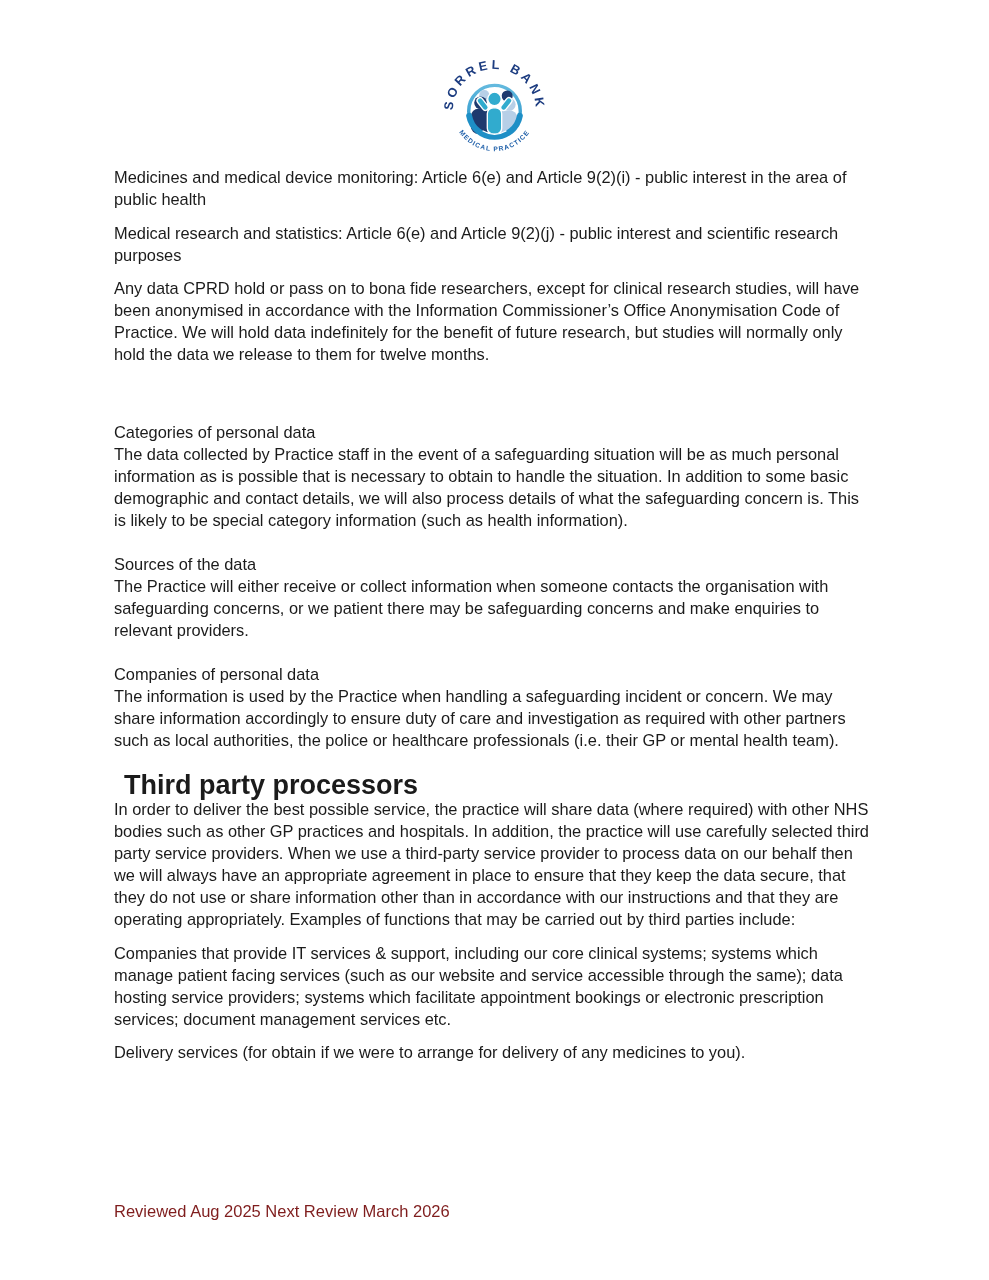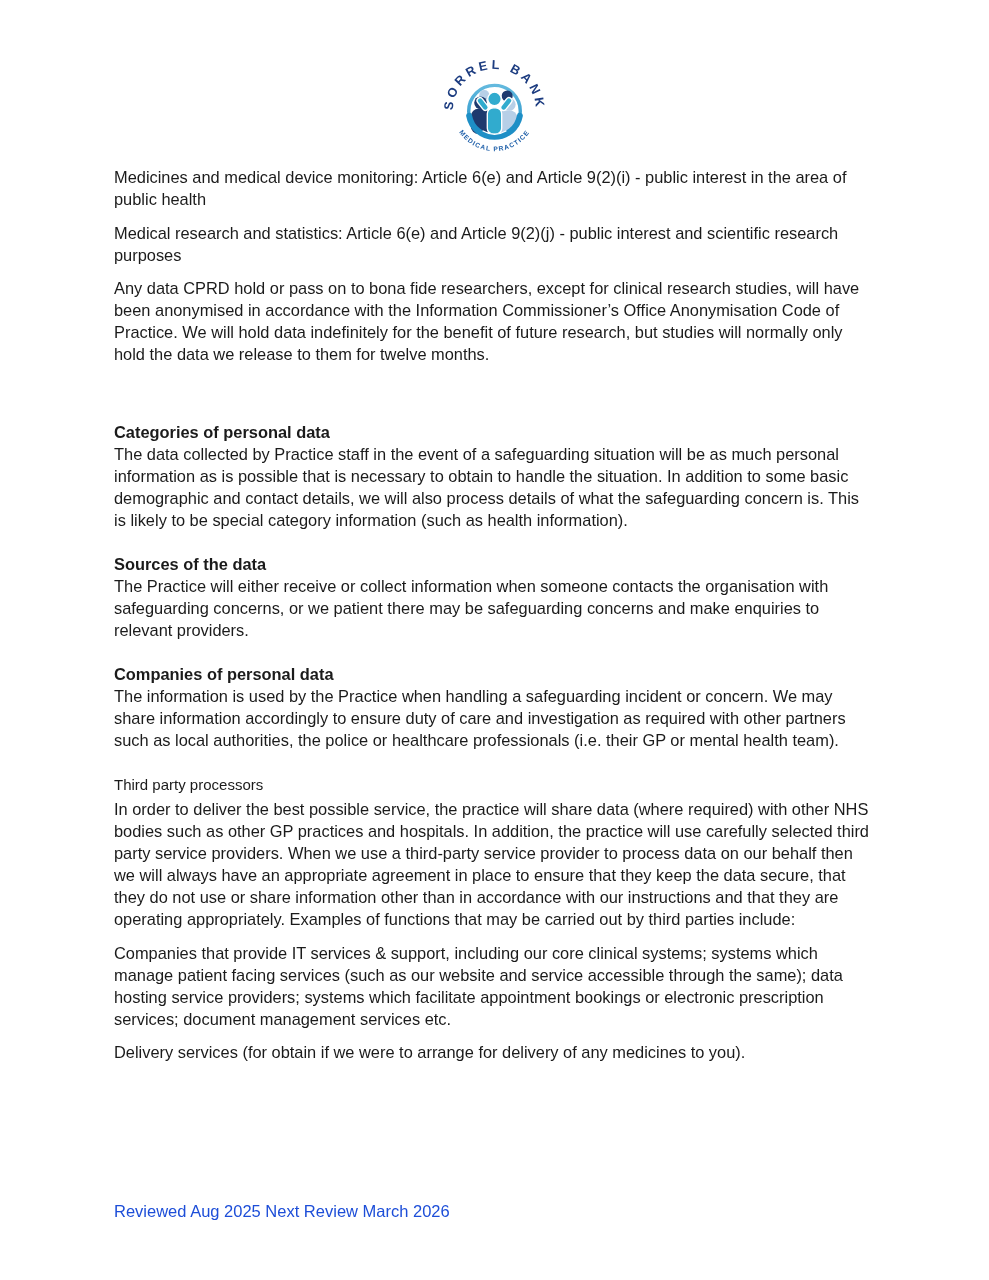--- a/index.html
+++ b/index.html
@@ -23,38 +23,38 @@
     margin: 4px 0 0 114px;
     font-size: 16.4px;
     line-height: 22px;
   }
   .content p {
     margin: 0 0 11.5px 0;
   }
   .content h3 {
     font-size: 16.4px;
     line-height: 22px;
-    font-weight: bold;
+    font-weight: normal;
     margin: 22px 0 0 0;
   }
   .content h3.gap-top {
     margin-top: 56px;
   }
   .content h2 {
-    font-size: 15px;
+    font-size: 27px;
     line-height: 26px;
-    font-weight: normal;
-    margin: 21px 0 0 0;
+    font-weight: bold;
+    margin: 21px 0 0 10px;
   }
   .footer {
     position: absolute;
     left: 114px;
     top: 1202px;
     font-size: 16.5px;
-    color: #1d4ed8;
+    color: #7f1d1d;
   }
 </style>
 </head>
 <body>
 
 <div class="logo-wrap">
   <svg class="logo-svg" viewBox="0 0 124 130" width="105" height="110">
     <defs>
       <path id="arcTop" d="M 15.1,83.3 A 49,49 0 1 1 108.9,83.3"></path>
       <path id="arcBot" d="M 17.6,90.1 A 50,50 0 0 0 106.4,90.1"></path>

